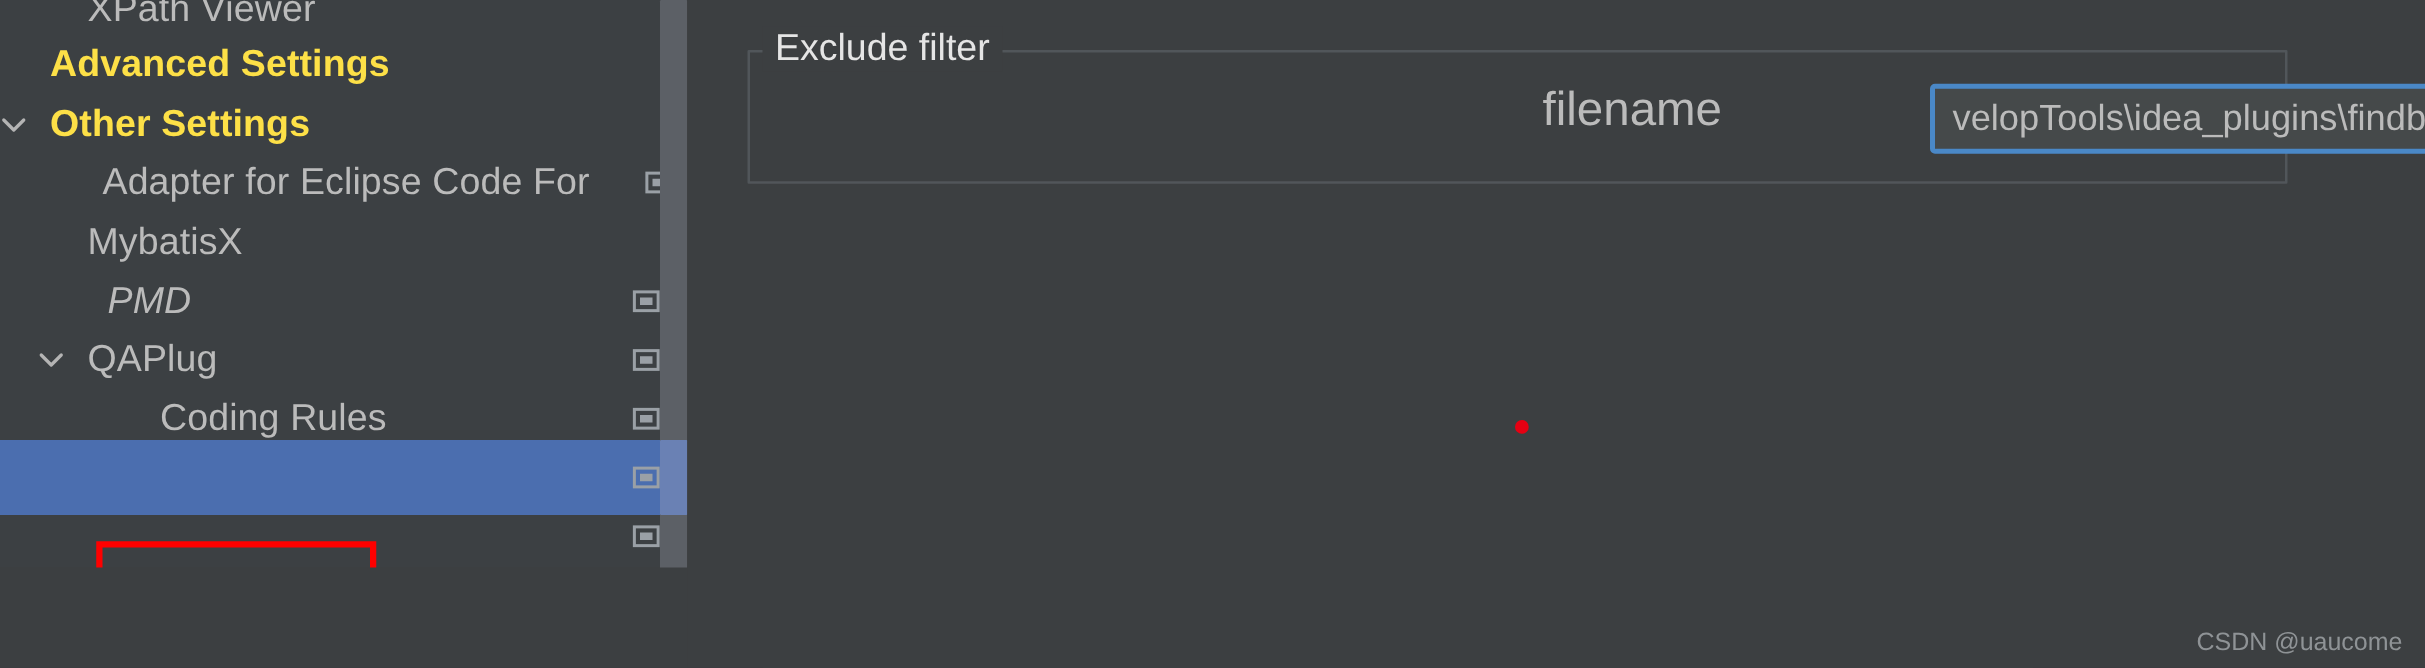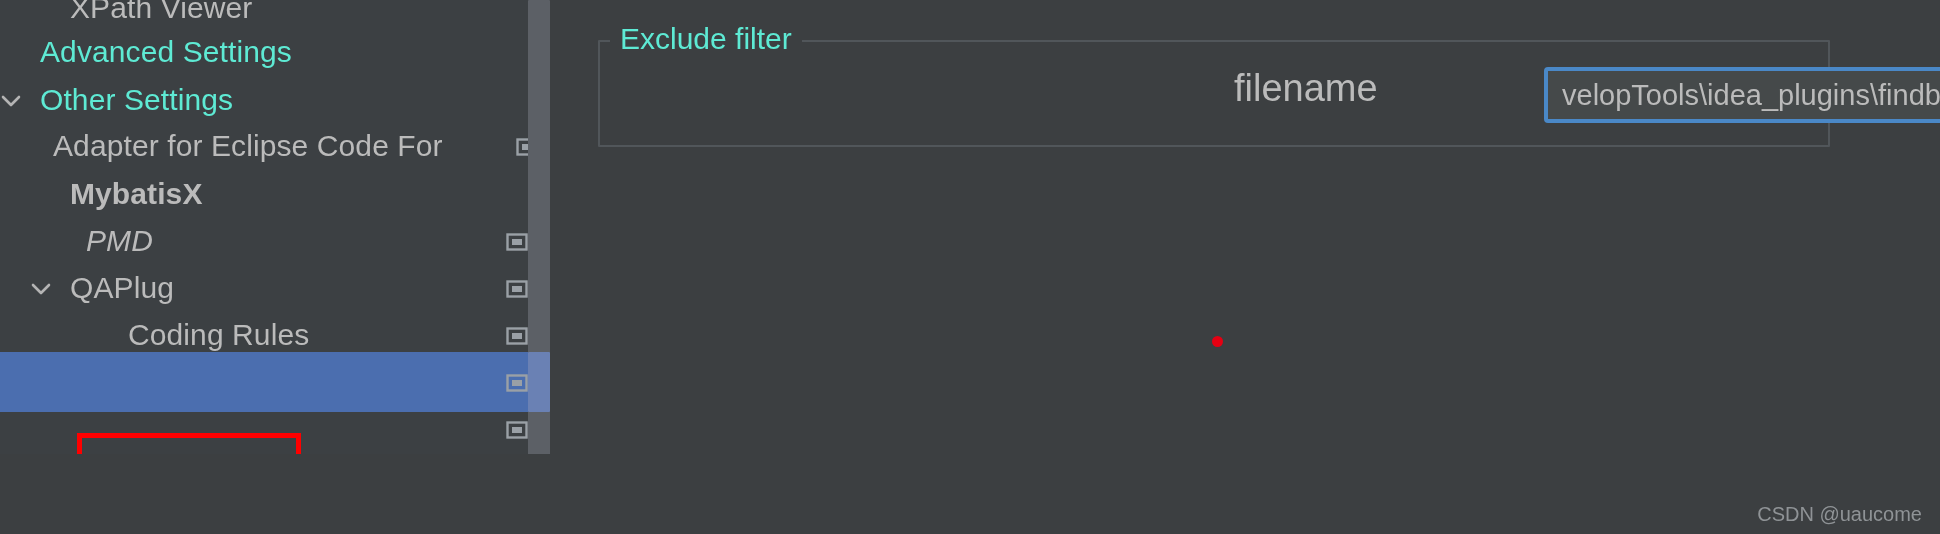--- a/index.html
+++ b/index.html
@@ -63,22 +63,22 @@
     display: block;
   }
 
   .tree-row .label {
     position: absolute;
     color: #bbbbbb;
     letter-spacing: 0.1px;
   }
 
   .tree-row.bold .label {
-    font-weight: normal;
-    color: #5eead4;
+    font-weight: bold;
+    color: #fde047;
     text-align: center;
   }
 
   .tree-row .cfg-icon {
     position: absolute;
     width: 26px;
     height: 26px;
     display: block;
   }
 
@@ -139,21 +139,21 @@
     border-radius: 1px;
     box-sizing: border-box;
   }
 
   .groupbox-title {
     position: absolute;
     left: 60px;
     top: 21px;
     padding: 0 10px;
     background: #3c3f41;
-    color: #5eead4;
+    color: #e5e5e5;
     font-size: 30px;
     line-height: 36px;
     white-space: nowrap;
   }
 
   .field-label {
     position: absolute;
     left: 684px;
     top: 70px;
     color: #bbbbbb;
@@ -219,28 +219,28 @@
         <div class="tree-row bold" style="top: 22px;">
           <span class="label" style="left: 40px;">Advanced Settings</span>
         </div>
         <div class="tree-row bold" style="top: 70px; padding-left: 35px;">
           <span class="twisty" style="left: -2px;"><svg width="26" height="26" viewBox="0 0 26 26">
               <path d="M5 9 L13 17 L21 9" fill="none" stroke="#b4b4b4" stroke-width="2.6" stroke-linecap="round" stroke-linejoin="round"></path>
             </svg></span>
           <span class="label" style="left: 40px;">Other Settings</span>
         </div>
         <div class="tree-row" style="top: 116px;">
-          <span class="label" style="left: 53px;">Adapter for Eclipse Code For</span>
+          <span class="label" style="left: 82px;">Adapter for Eclipse Code For</span>
           <span class="cfg-icon" style="left: 514px;"><svg width="26" height="26" viewBox="0 0 26 26">
               <rect x="3.5" y="5.5" width="19" height="15" fill="none" stroke="#9aa0a6" stroke-width="2.4"></rect>
               <rect x="8" y="10" width="10" height="6" fill="#9aa0a6"></rect>
             </svg></span>
         </div>
         <div class="tree-row" style="top: 164px;">
-          <span class="label" style="left: 70px; font-weight: bold;">MybatisX</span>
+          <span class="label" style="left: 70px;">MybatisX</span>
         </div>
         <div class="tree-row" style="top: 211px;">
           <span class="label" style="left: 86px; font-style: italic;">PMD</span>
           <span class="cfg-icon" style="left: 504px;"><svg width="26" height="26" viewBox="0 0 26 26">
               <rect x="3.5" y="5.5" width="19" height="15" fill="none" stroke="#9aa0a6" stroke-width="2.4"></rect>
               <rect x="8" y="10" width="10" height="6" fill="#9aa0a6"></rect>
             </svg></span>
         </div>
         <div class="tree-row" style="top: 258px;">
           <span class="twisty" style="left: 28px;"><svg width="26" height="26" viewBox="0 0 26 26">

